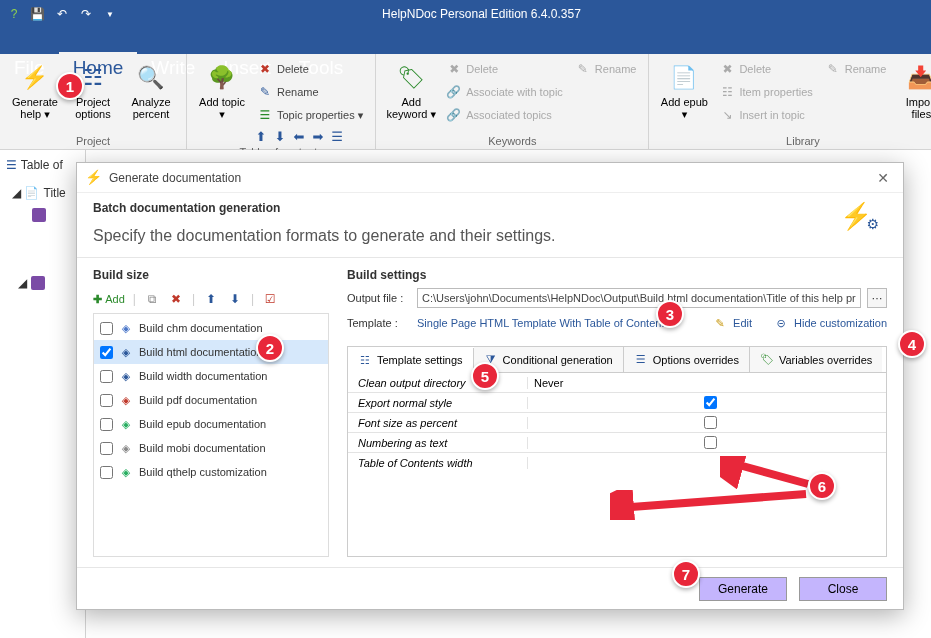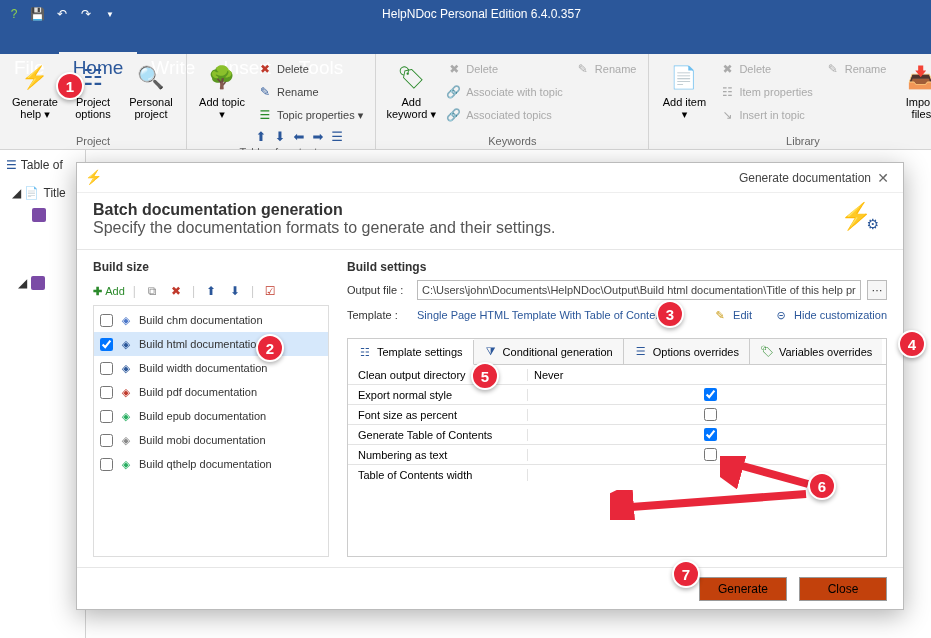--- a/index.html
+++ b/index.html
@@ -33,24 +33,24 @@
 
 .workspace { position: absolute; top: 150px; left: 0; right: 0; bottom: 0; display: flex; background: #fff; }
 .tree-panel { width: 86px; border-right: 1px solid #d4d4d4; padding: 6px 4px; font-size: 12px; color: #333; overflow: hidden;}
 .tree-panel .tree-label { display:flex; align-items:center; gap:4px; padding:2px 2px; white-space:nowrap;}
 .tree-panel .book-icon { width:14px;height:14px;background:#7b4ba6;border-radius:2px;display:inline-block;}
 
 
 .dialog { position: absolute; left: 76px; top: 162px; width: 828px; height: 448px; background: #fff; border: 1px solid #bbb; box-shadow: 0 6px 24px rgba(0,0,0,0.3); display: flex; flex-direction: column; }
 .dialog-header { height: 30px; display: flex; align-items: center; padding: 0 8px; border-bottom: 1px solid #eee; }
 .dialog-header .dlg-icon { width:18px;height:18px; margin-right:6px; font-size:14px; color:#e8a200;}
-.dialog-header .dlg-title { flex:1; font-size: 12px; color:#444;text-align:right;}
+.dialog-header .dlg-title { flex:1; font-size: 12px; color:#444;}
 .dialog-header .dlg-close { width:24px; text-align:center; cursor:pointer; font-size:14px; color:#666;}
 .dialog-sub { padding: 8px 16px 12px 16px; border-bottom: 1px solid #e6e6e6; position:relative;}
-.dialog-sub h3 { font-size: 16px; font-weight: bold; color:#333; margin-bottom:0;}
+.dialog-sub h3 { font-size: 12px; font-weight: bold; color:#333; margin-bottom:12px;}
 .dialog-sub p { font-size: 16px; color:#555;}
 .dialog-sub .bolt { position:absolute; right:18px; top:8px; font-size:26px; color:#f0b400;}
 .dialog-body { flex:1; display:flex; padding: 10px 16px 10px 16px; gap:18px; overflow:hidden;}
 .dialog-body h4 { font-size:12px; font-weight:bold; color:#333; margin-bottom:6px;}
 
 .build-list { width: 236px; display:flex; flex-direction:column;}
 .bl-toolbar { display:flex; align-items:center; gap:8px; padding:3px 0 5px 0; border-bottom:1px solid transparent;}
 .bl-toolbar .add { color:#2b8a2b; font-size:11px; display:flex; align-items:center; gap:3px; cursor:pointer;}
 .bl-toolbar .tool-ic { width:16px; height:16px; display:inline-flex; align-items:center; justify-content:center; cursor:pointer; font-size:12px;}
 .bl-items { border:1px solid #ddd; flex:1; overflow:auto; padding-top:2px;}
@@ -72,27 +72,27 @@
 
 .tabs { display:flex; border:1px solid #ccc; border-bottom:none; font-size:11px;}
 .tab { padding:5px 10px; display:flex; align-items:center; gap:5px; border-right:1px solid #ccc; cursor:pointer; background:#f7f7f7;}
 .tab:last-child{ border-right:none;}
 .tab.active{ background:#fff; border-bottom:1px solid #fff; position:relative; top:1px;}
 .tab .tab-ic{ width:14px;height:14px;display:inline-flex;align-items:center;justify-content:center;font-size:11px;}
 
 .grid { border:1px solid #ccc; flex:1; font-size:11px; overflow:hidden;}
 .grid-row { display:flex; border-bottom:1px solid #e3e3e3; height:20px; align-items:center;}
 .grid-row:last-child{ border-bottom:none;}
-.grid-row .gc1 { width:180px; padding-left:10px; border-right:1px solid #e3e3e3;}
+.grid-row .gc1 { width:180px; padding-left:10px; border-right:1px solid #e3e3e3;font-style:italic;}
 .grid-row .gc2 { flex:1; padding-left:6px; display:flex; align-items:center;}
 .grid-row .gc2.center{ justify-content:center;}
 .grid-row input[type=checkbox]{ width:13px;height:13px;}
 
 .dialog-footer { height:42px; border-top:1px solid #e6e6e6; display:flex; justify-content:flex-end; align-items:center; gap:12px; padding:0 16px;}
-.dialog-footer button{ width:88px; height:24px; border:1px solid #999; background:#c2410c; font-size:12px; cursor:pointer;}
+.dialog-footer button{ width:88px; height:24px; border:1px solid #999; background:#c4b5fd; font-size:12px; cursor:pointer;}
 
 
 .marker { position:absolute; width:28px; height:28px; border-radius:50%; background:#e8273a; color:#fff; font-weight:bold; font-size:15px; display:flex; align-items:center; justify-content:center; border:2px solid #fff; box-shadow:0 2px 4px rgba(0,0,0,.3); z-index:50;}
 .arrow-shape { position:absolute; z-index:49; }
 </style>
 </head>
 <body>
 
 <div class="titlebar">
   <div class="qat">
@@ -120,21 +120,21 @@
       <div class="big-btn">
         <div class="icon" style="color:#e8a200;">⚡</div>
         <div>Generate help ▾</div>
       </div>
       <div class="big-btn">
         <div class="icon" style="color:#2b579a;">☷</div>
         <div>Project options</div>
       </div>
       <div class="big-btn">
         <div class="icon" style="color:#2b579a;">🔍</div>
-        <div>Personal project</div>
+        <div>Analyze percent</div>
       </div>
     </div>
     <div class="group-label">Project</div>
   </div>
 
   <div class="ribbon-group">
     <div class="group-content">
       <div class="big-btn">
         <div class="icon" style="color:#2b8a2b;">🌳</div>
         <div>Add topic ▾</div>
@@ -191,21 +191,21 @@
           </div>
       </div>
     </div>
     <div class="group-label">Keywords</div>
   </div>
 
   <div class="ribbon-group" style="border-right:none;">
     <div class="group-content">
       <div class="big-btn">
         <div class="icon" style="color:#2b579a;">📄</div>
-        <div>Add item ▾</div>
+        <div>Add epub ▾</div>
       </div>
       <div class="small-stack">
         <div class="small-btn disabled">
             <span class="mini-icon">✖</span>
             <span>Delete</span>
           </div>
         <div class="small-btn disabled">
             <span class="mini-icon">☷</span>
             <span>Item properties</span>
           </div>
@@ -301,21 +301,21 @@
             <span>Build epub documentation</span>
           </div>
           <div class="bl-item">
             <input type="checkbox" style="">
             <span class="fmt-icon" style="color: rgb(136, 136, 136);">◈</span>
             <span>Build mobi documentation</span>
           </div>
           <div class="bl-item">
             <input type="checkbox" style="">
             <span class="fmt-icon" style="color: rgb(39, 174, 96);">◈</span>
-            <span>Build qthelp documentation</span>
+            <span>Build qthelp customization</span>
           </div>
         </div>
     </div>
 
     <div class="build-settings">
       <h4>Build settings</h4>
       <div class="bs-row">
         <span class="lbl">Output file :</span>
         <input type="text" value="C:\Users\john\Documents\HelpNDoc\Output\Build html documentation\Title of this help project.h" style="">
         <span class="ellipsis-btn">⋯</span>
@@ -357,26 +357,20 @@
         <div class="grid-row">
           <div class="gc1">Export normal style</div>
           <div class="gc2 center">
               <input type="checkbox" checked="" style="">
             </div>
         </div>
         <div class="grid-row">
           <div class="gc1">Font size as percent</div>
           <div class="gc2 center">
               <input type="checkbox" style="">
-            </div>
-        </div>
-        <div class="grid-row">
-          <div class="gc1">Generate Table of Contents</div>
-          <div class="gc2 center">
-              <input type="checkbox" checked="" style="">
             </div>
         </div>
         <div class="grid-row">
           <div class="gc1">Numbering as text</div>
           <div class="gc2 center">
               <input type="checkbox" style="">
             </div>
         </div>
         <div class="grid-row">
           <div class="gc1">Table of Contents width</div>

